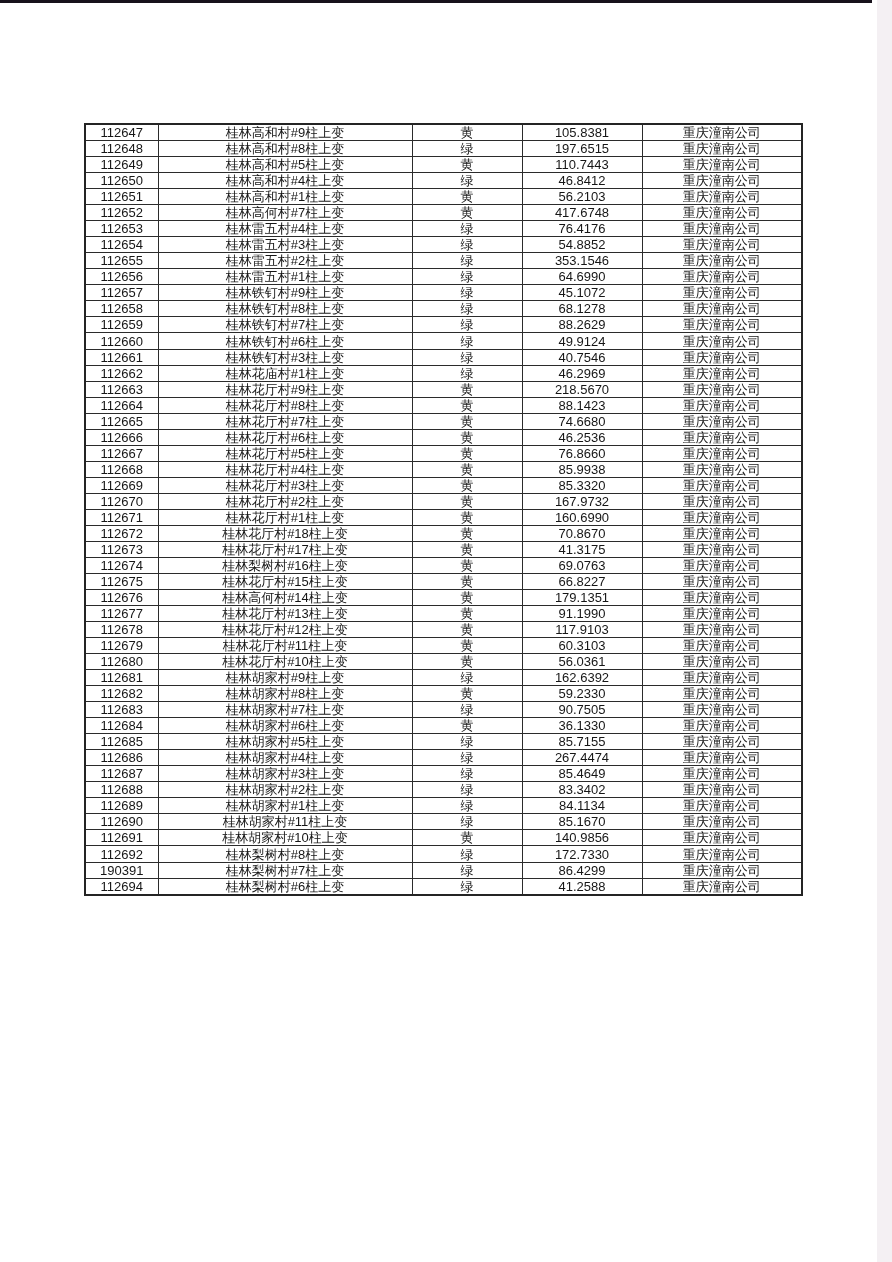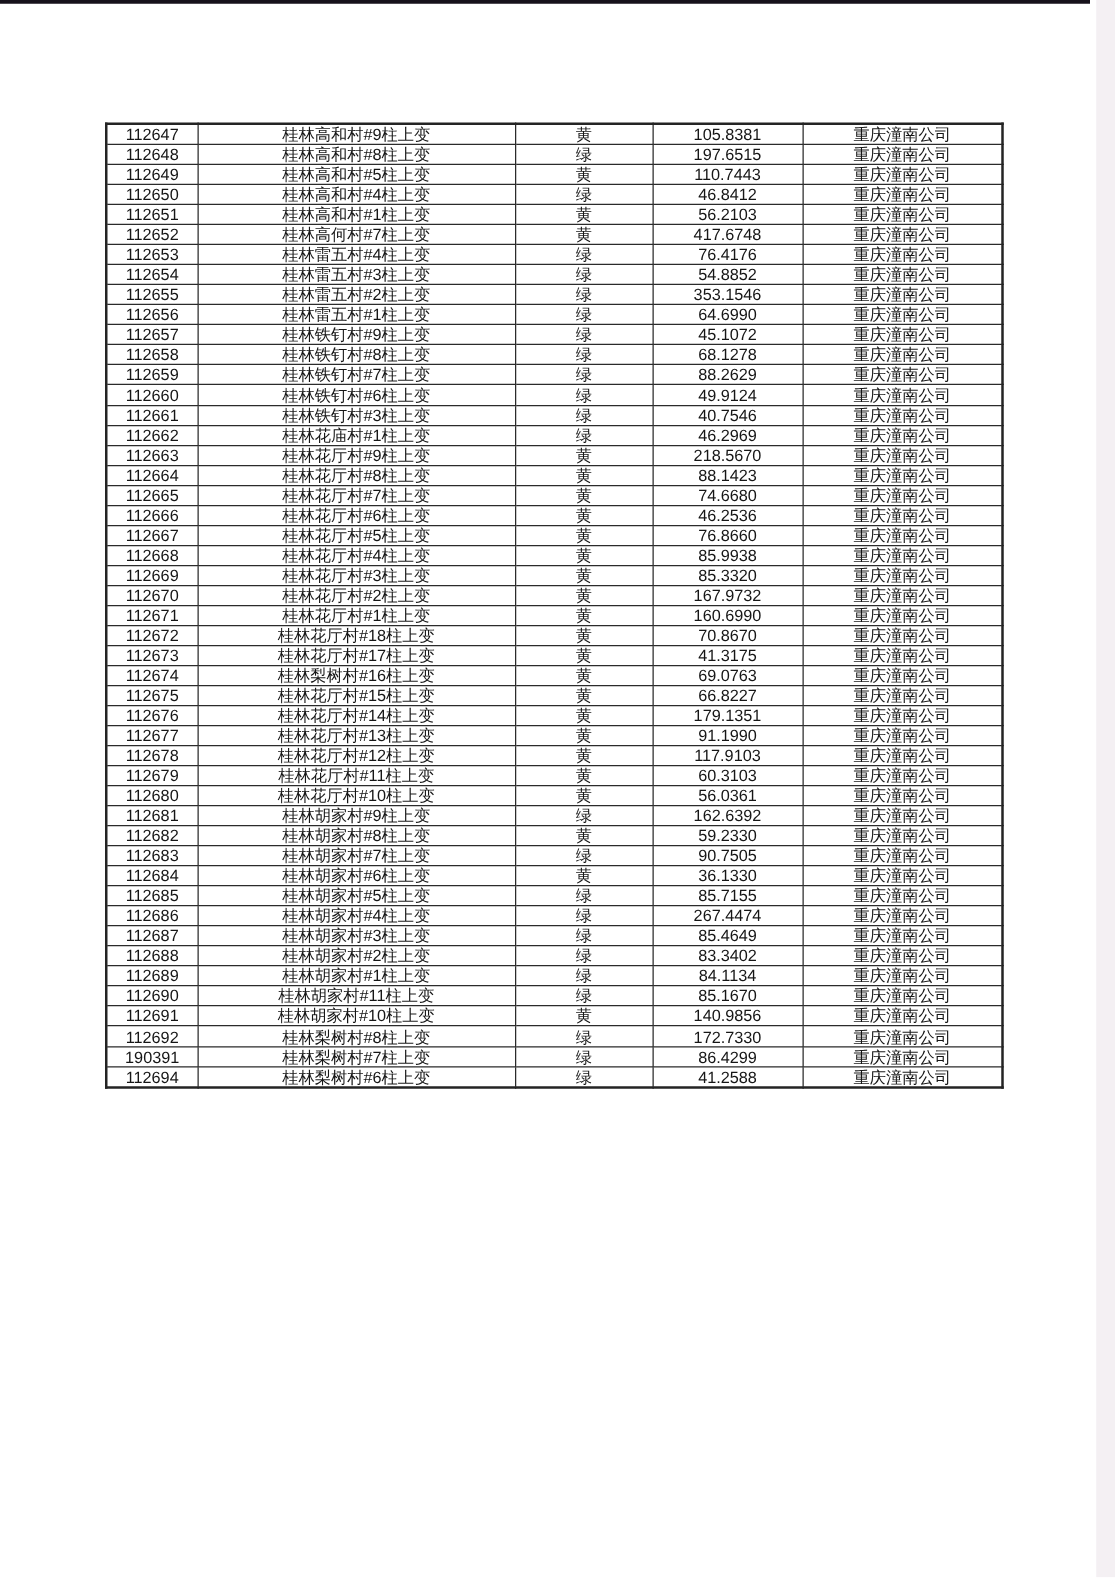--- a/index.html
+++ b/index.html
@@ -27,21 +27,21 @@
     position: absolute;
     top: 0;
     right: 0;
     width: 15px;
     height: 1262px;
     background: #f4f0f3;
   }
   table.data-table {
     position: absolute;
     left: 84px;
-    top: 98px;
+    top: 123px;
     width: 717px;
     height: 773px;
     border-collapse: collapse;
     table-layout: fixed;
     border: 2px solid #242424;
   }
   table.data-table td {
     border: 1.5px solid #2b2b2b;
     text-align: center;
     vertical-align: middle;
@@ -267,21 +267,21 @@
   </tr>
         <tr>
     <td>112675</td>
     <td>桂林花厅村#15柱上变</td>
     <td>黄</td>
     <td>66.8227</td>
     <td>重庆潼南公司</td>
   </tr>
         <tr>
     <td>112676</td>
-    <td>桂林花厅村#14柱上变</td>
+    <td>桂林高何村#14柱上变</td>
     <td>黄</td>
     <td>179.1351</td>
     <td>重庆潼南公司</td>
   </tr>
         <tr>
     <td>112677</td>
     <td>桂林花厅村#13柱上变</td>
     <td>黄</td>
     <td>91.1990</td>
     <td>重庆潼南公司</td>

